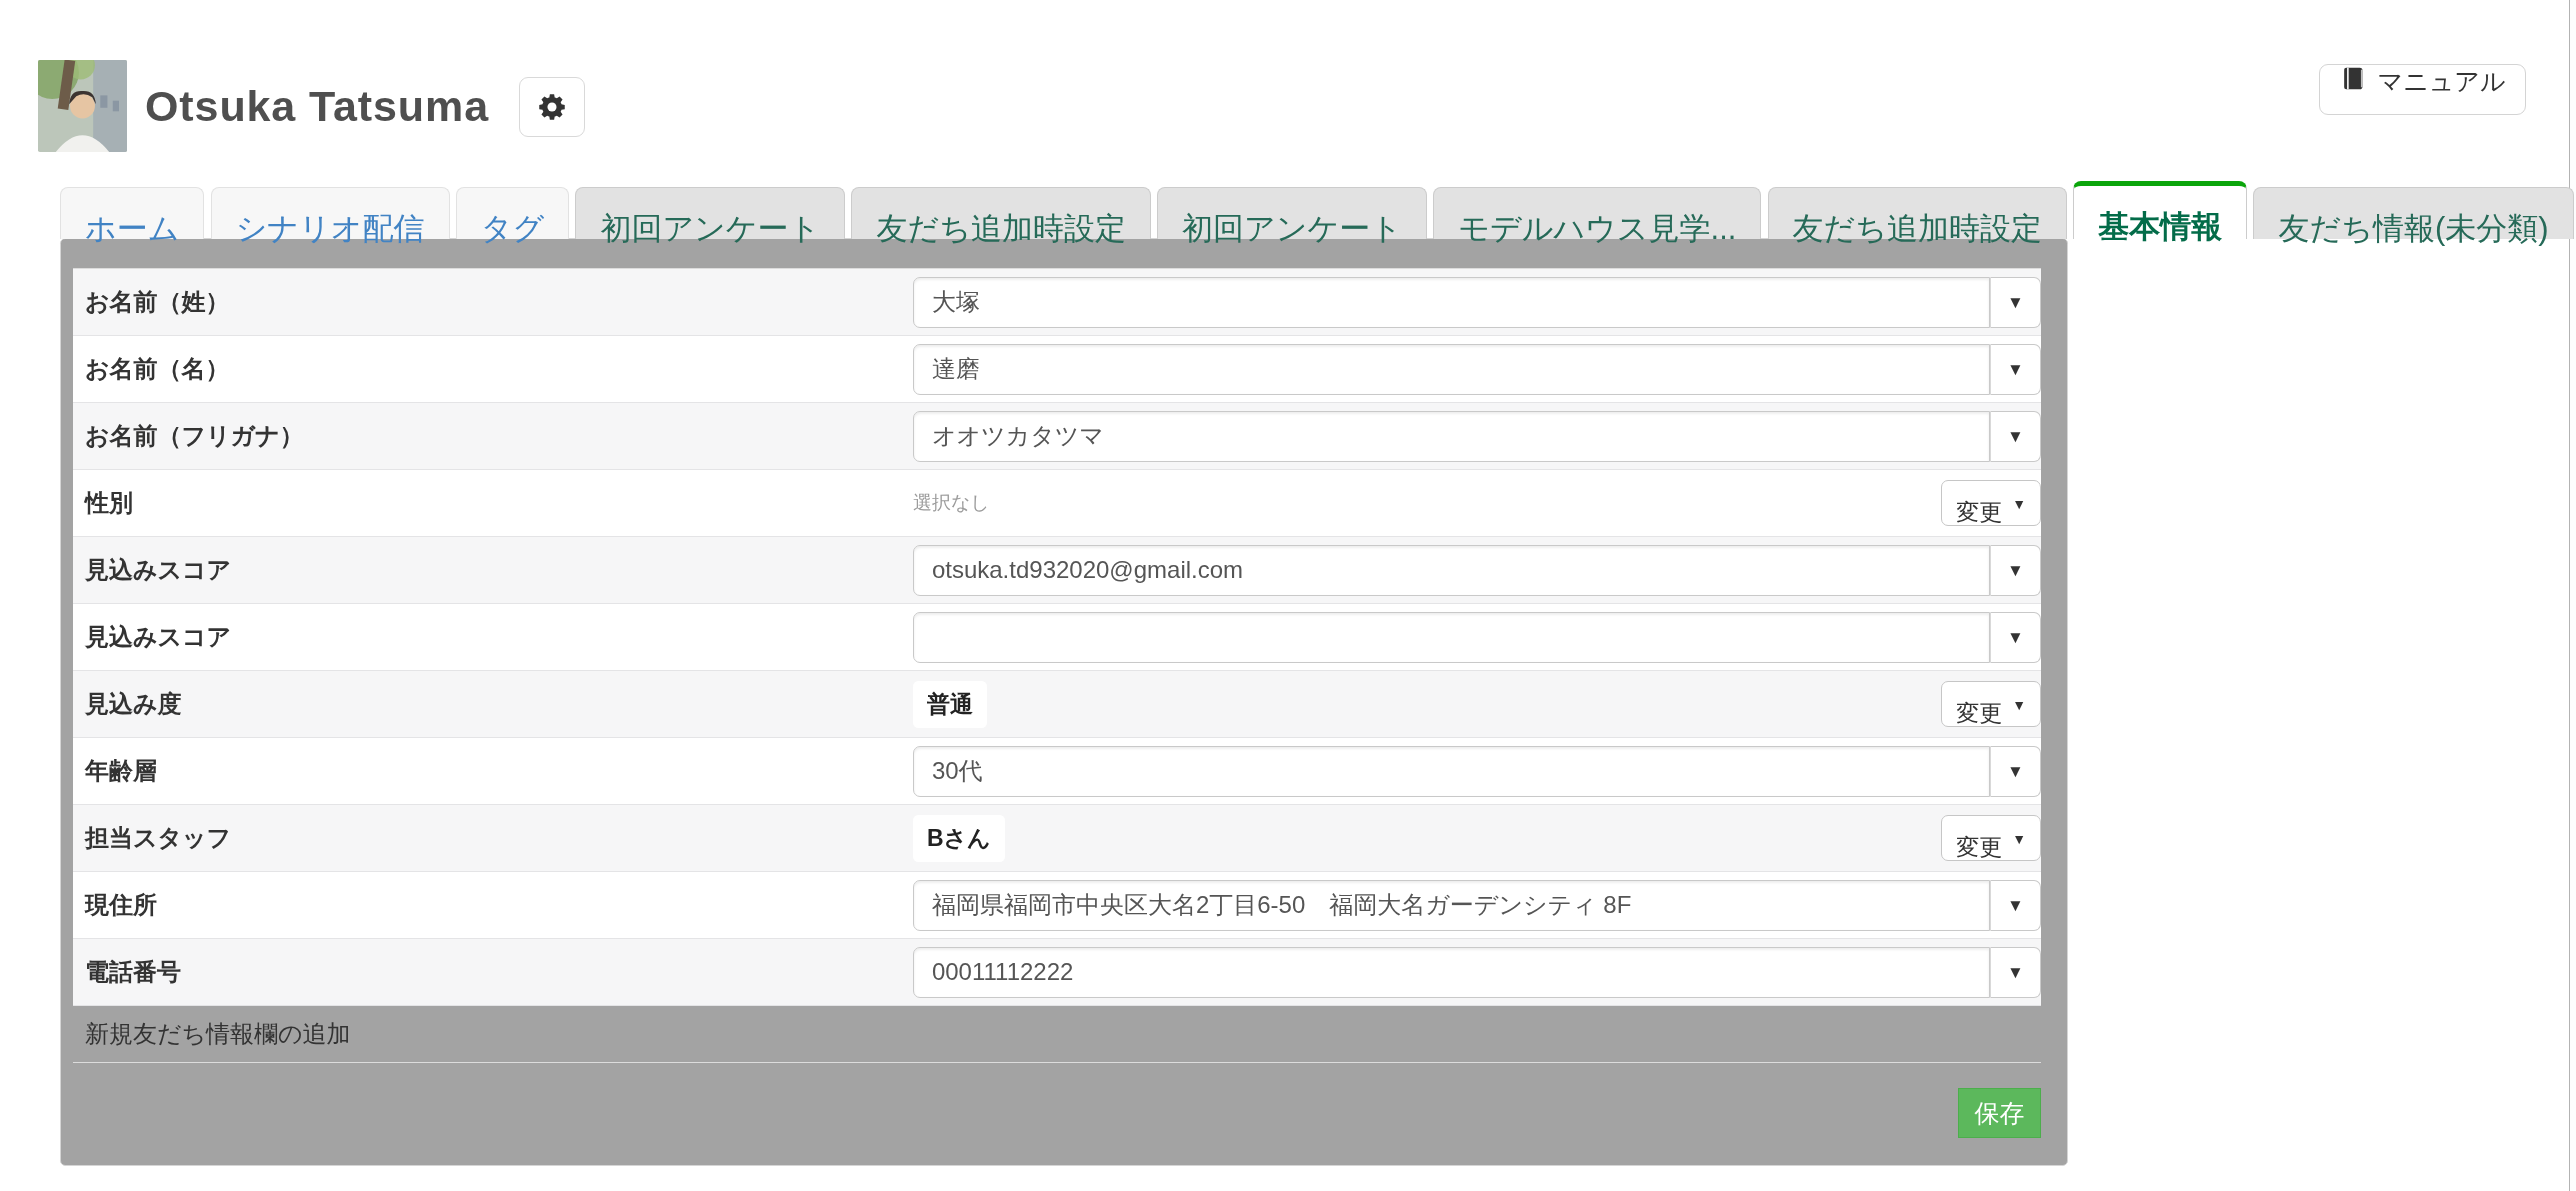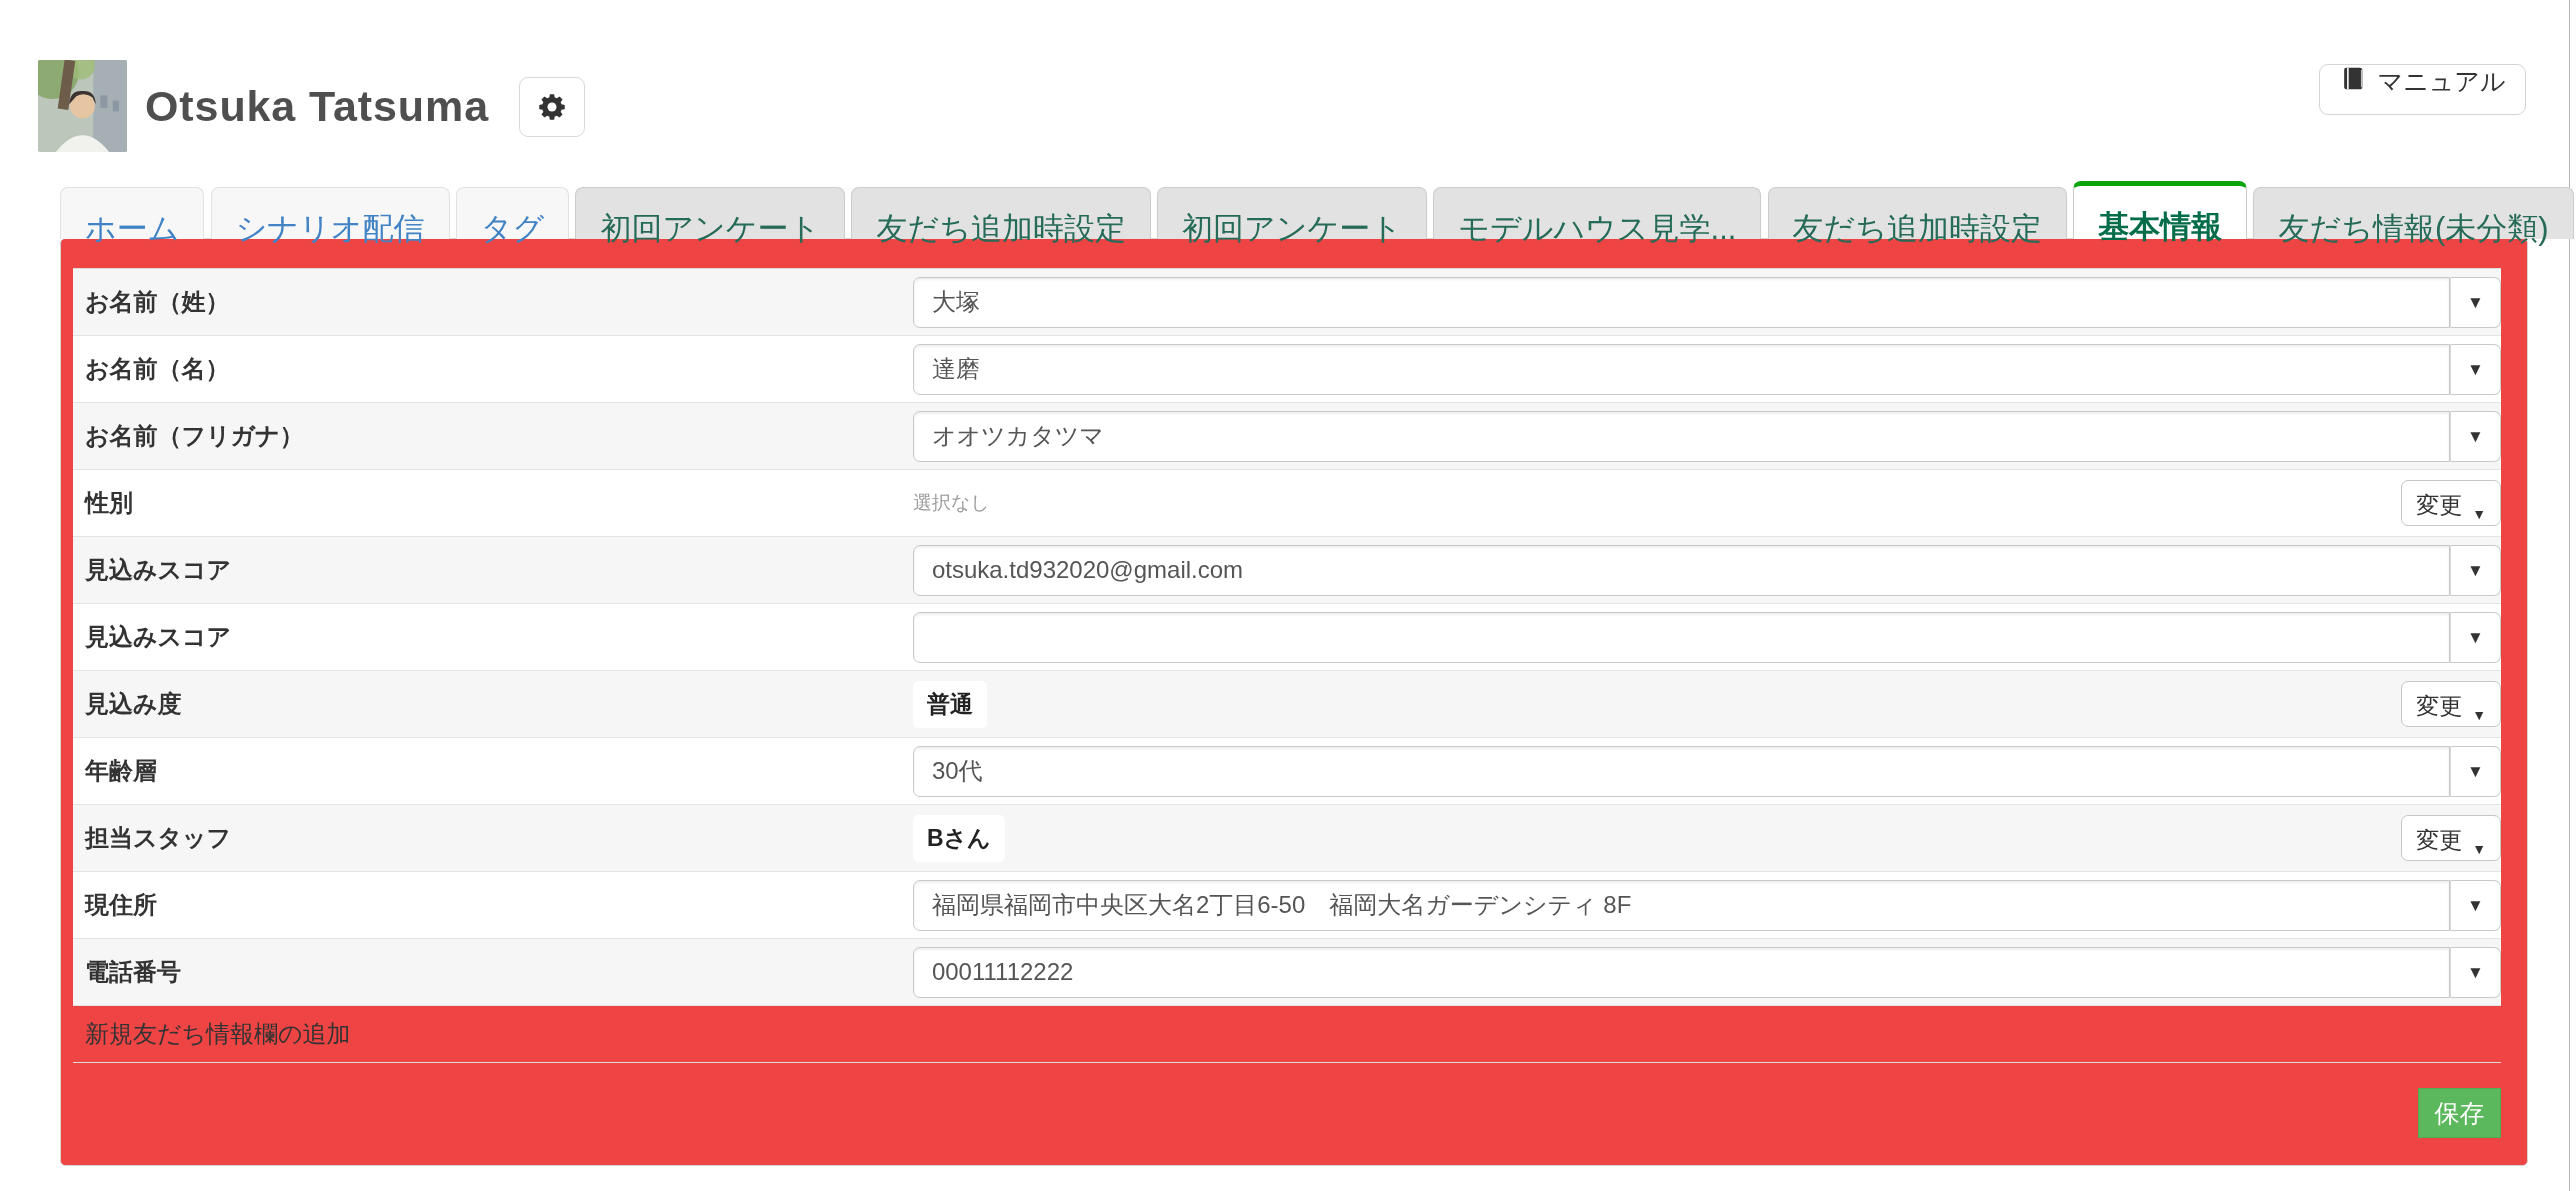--- a/index.html
+++ b/index.html
@@ -31,44 +31,44 @@
     align-items:flex-end; z-index:3; }
   .tab { height:52px; line-height:50px; padding:16px 24px; margin-right:6.2px;
     font-size:31px; border:0.9px solid #ccc; border-bottom:none;
     border-radius:8px 8px 0 0; white-space:nowrap; cursor:pointer; }
   .tab--link { background:#f7f7f7; border-color:#e2e2e2; color:#4183c4; }
   .tab--gray { background:#e2e2e2; border-color:#cccccc; color:#266a58; }
   .tab--active { background:#fff; border-color:#ccc; border-top:5.3px solid #0ba50b;
     height:58px; line-height:50px; color:#036c49; font-weight:bold; }
 
   
-  .card { position:absolute; left:60px; top:238px; width:2468px; height:928px;
-    background:#ef4444; border:0.9px solid #d5d5d5; border-radius:5.3px; z-index:1; }
+  .card { position:absolute; left:60px; top:238px; width:2008px; height:928px;
+    background:#a3a3a3; border:0.9px solid #d5d5d5; border-radius:5.3px; z-index:1; }
   .card-inner { position:absolute; left:11.5px; right:26px; top:29px; }
   .rows { border-top:0.9px solid #dcdcdc; }
   .frow { height:67px; display:flex; align-items:center; padding-left:12.4px;
     border-bottom:0.9px solid #e4e4e6; background:#fff; }
   .frow:nth-child(odd) { background:#f6f6f7; }
   .frow-label { width:828px; flex:none; font-size:24px; font-weight:bold; color:#333; }
   .frow-value { flex:1; height:100%; display:flex; align-items:center;
     justify-content:space-between; position:relative; }
   .input-group { display:flex; width:100%; height:51px; }
   .input-group input { flex:1; min-width:0; height:51px; border:0.9px solid #c9c9c9;
     border-radius:7px 0 0 7px; padding:0 18px; font-size:24px; color:#555;
     background:#fff; outline:none; box-shadow:inset 0 1.8px 2.7px rgba(0,0,0,.08);
     font-family:inherit; }
   .select-btn { width:51px; height:51px; flex:none; background:#fff;
     border:0.9px solid #c9c9c9; border-left:0.9px solid #d9d9d9; border-radius:0 7px 7px 0;
     display:flex; align-items:center; justify-content:center; cursor:pointer; }
   .caret { font-size:17px; color:#333; line-height:1; }
   .value-text { font-size:19px; color:#9b9b9b; }
   .value-chip { background:#fff; border-radius:5.3px; padding:8px 14px;
     font-size:23px; font-weight:bold; color:#222; }
-  .change-btn { height:46px; padding:4px 14px; background:#fff; border:0.9px solid #c6c6c6;
-    border-radius:7px; display:flex; align-items:flex-end; gap:9.8px;
+  .change-btn { height:46px; padding:16px 14px; background:#fff; border:0.9px solid #c6c6c6;
+    border-radius:7px; display:flex; align-items:flex-start; gap:9.8px;
     font-size:23px; color:#333; cursor:pointer; flex:none; }
   .change-btn .caret { font-size:14px; }
   .add-row { height:57px; display:flex; align-items:center; padding-left:12.4px;
     font-size:24px; color:#333; border-bottom:0.9px solid #dcdcdc; cursor:pointer; }
   .save-btn { position:absolute; right:26px; bottom:27px; width:83px; height:50px;
     background:#5cb85c; border:0.9px solid #4cae4c; border-radius:0;
     color:#fff; font-size:25px; display:flex; align-items:center; justify-content:center;
     cursor:pointer; font-family:inherit; }
 </style>
 </head>

